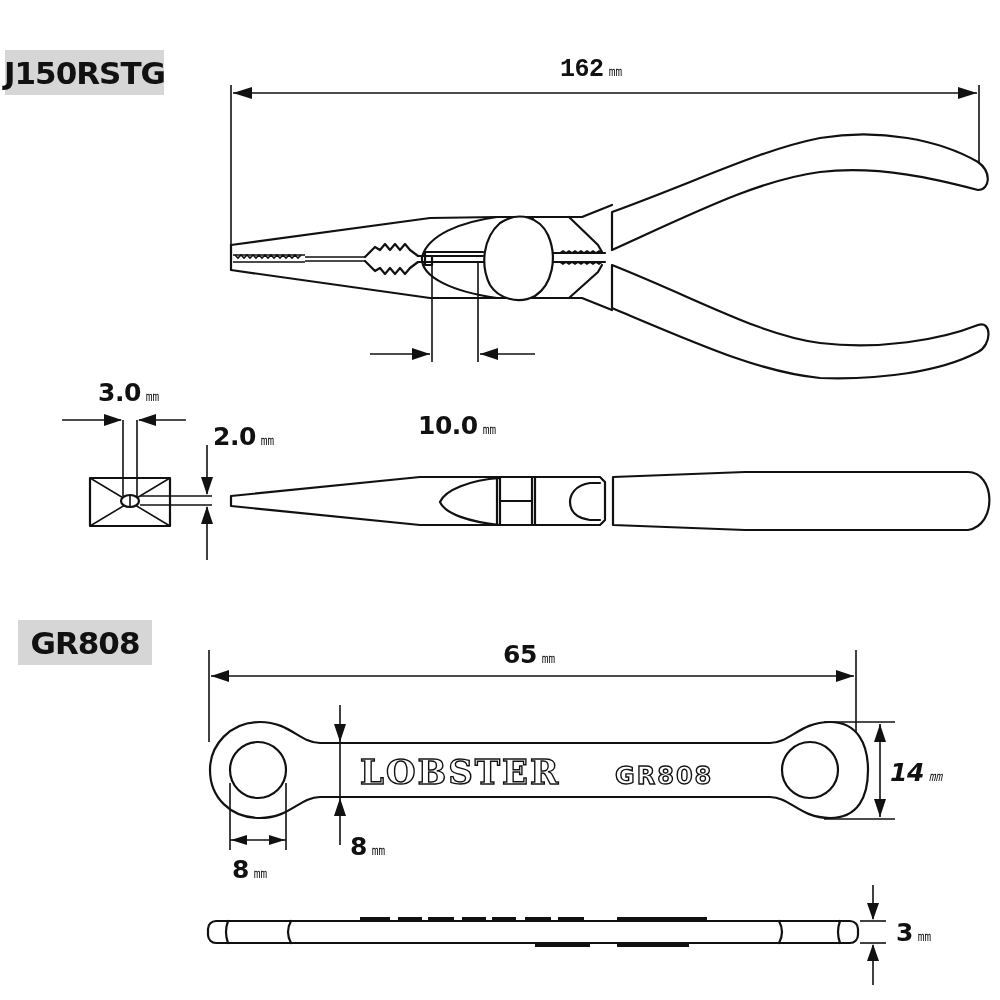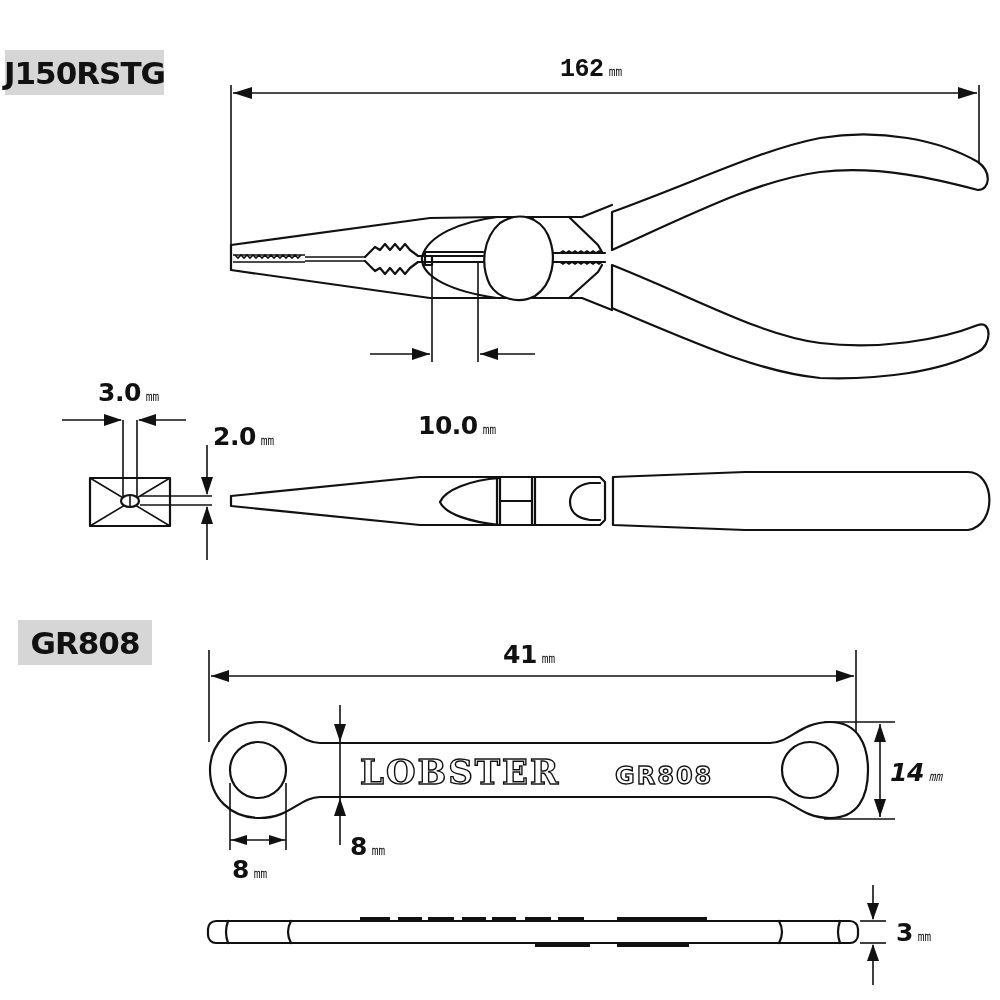--- a/index.html
+++ b/index.html
@@ -182,21 +182,21 @@
 <div class="dim" style="left:418px; top:378px;margin-top:33px;">
   <span>10.0</span><span class="u">㎜</span>
 </div>
 <div class="dim" style="left:98px; top:378px;">
   <span>3.0</span><span class="u">㎜</span>
 </div>
 <div class="dim" style="left:213px; top:422px;text-align:center;">
   <span>2.0</span><span class="u">㎜</span>
 </div>
 <div class="dim" style="left:503px; top:640px;">
-  <span>41</span><span class="u">㎜</span>
+  <span>65</span><span class="u">㎜</span>
 </div>
 <div class="dim" style="left:890px; top:758px;font-style:italic;">
   <span>14</span><span class="u">㎜</span>
 </div>
 <div class="dim" style="left:350px; top:832px;">
   <span>8</span><span class="u">㎜</span>
 </div>
 <div class="dim" style="left:232px; top:855px;">
   <span>8</span><span class="u">㎜</span>
 </div>

